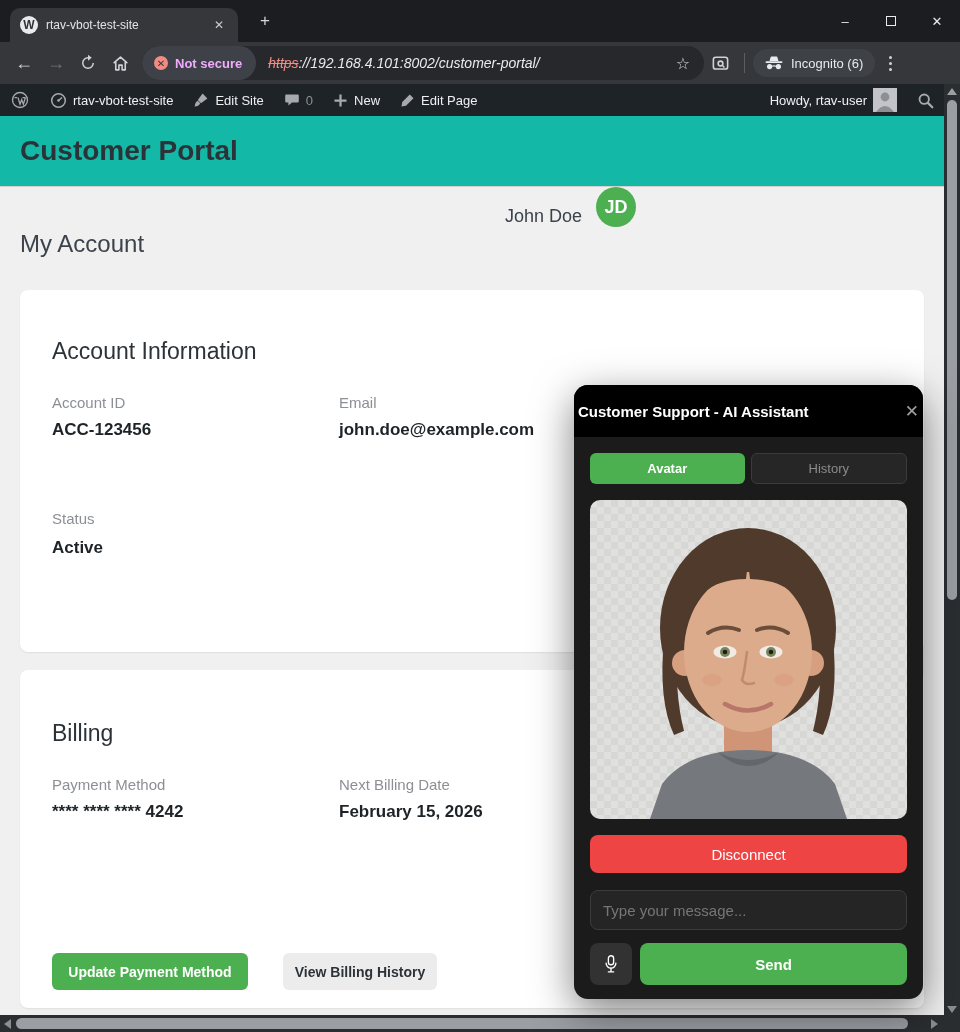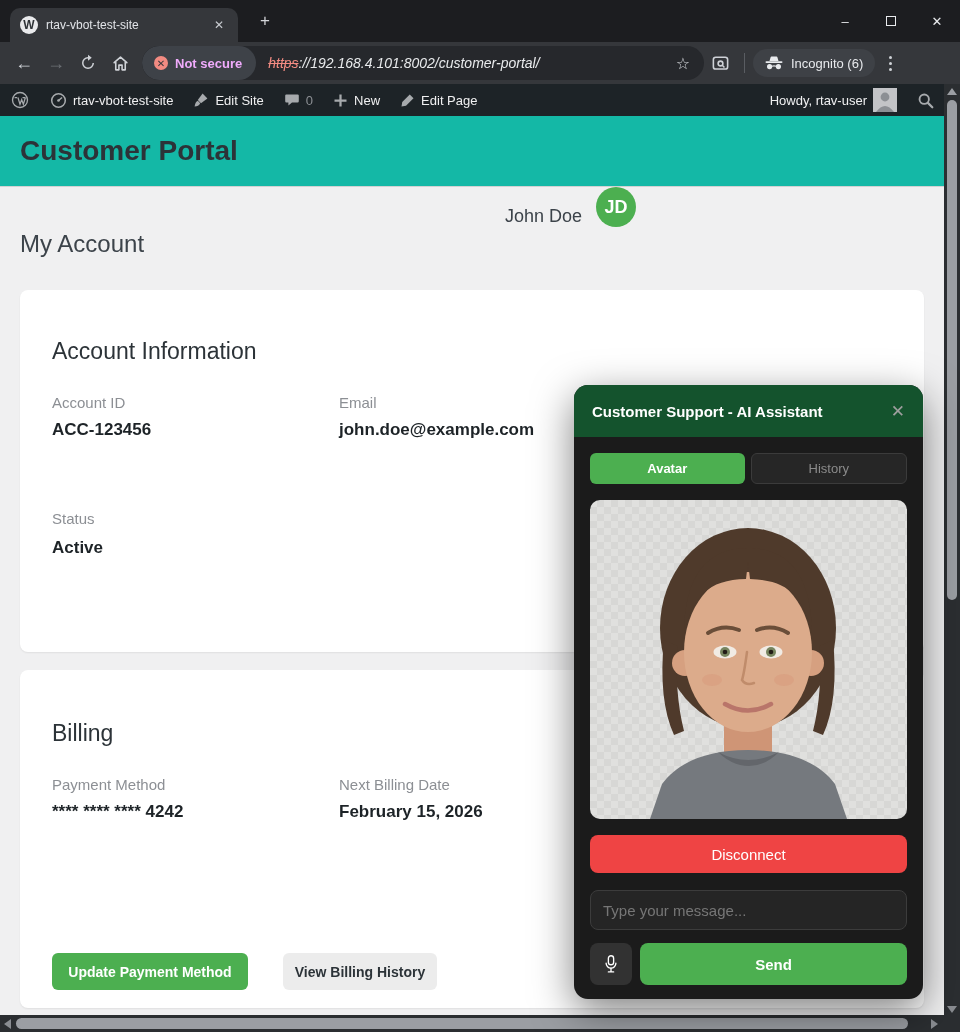--- a/index.html
+++ b/index.html
@@ -70,22 +70,22 @@
   .f-label { position:absolute; font-size:15px; color:#8c8f94; }
   .f-value { position:absolute; font-size:17px; font-weight:700; color:#1d2327; }
   .btn { position:absolute; height:37px; border:none; border-radius:6px; font-size:14px; font-weight:700;
          font-family:inherit; display:flex; align-items:center; justify-content:center; cursor:pointer; }
   .btn-green { background:#4caf50; color:#fff; }
   .btn-gray { background:#ececec; color:#2c3338; }
 
   
   .widget { position:absolute; left:574px; top:385px; width:349px; height:614px; background:#1b1b1b;
             border-radius:14px; box-shadow:0 12px 40px rgba(0,0,0,.5); z-index:30; }
-  .w-header { height:52px; background:#14532d; border-radius:14px 14px 0 0; display:flex;
-              align-items:center; justify-content:space-between; padding:0 18px; }
+  .w-header { height:52px; background:#000000; border-radius:14px 14px 0 0; display:flex;
+              align-items:center; justify-content:space-between; padding:0 4px; }
   .w-title { color:#fff; font-size:15px; font-weight:700; }
   .w-close { color:#9e9e9e; font-size:17px; }
   .w-body { padding:16px; }
   .w-tabs { display:flex; gap:6px; height:31px; }
   .w-tab { flex:1; border-radius:6px; font-size:13px; display:flex; align-items:center; justify-content:center; }
   .w-tab.active { background:#4caf50; color:#fff; font-weight:700; }
   .w-tab.idle { background:#262626; border:1px solid #3b3b3b; color:#8b8b8b; }
   .avatar-frame { margin-top:16px; height:319px; border-radius:10px; overflow:hidden;
                   background:conic-gradient(#d7d7d5 25%, #e0e0de 0 50%, #d7d7d5 0 75%, #e0e0de 0);
                   background-size:14px 14px; }

